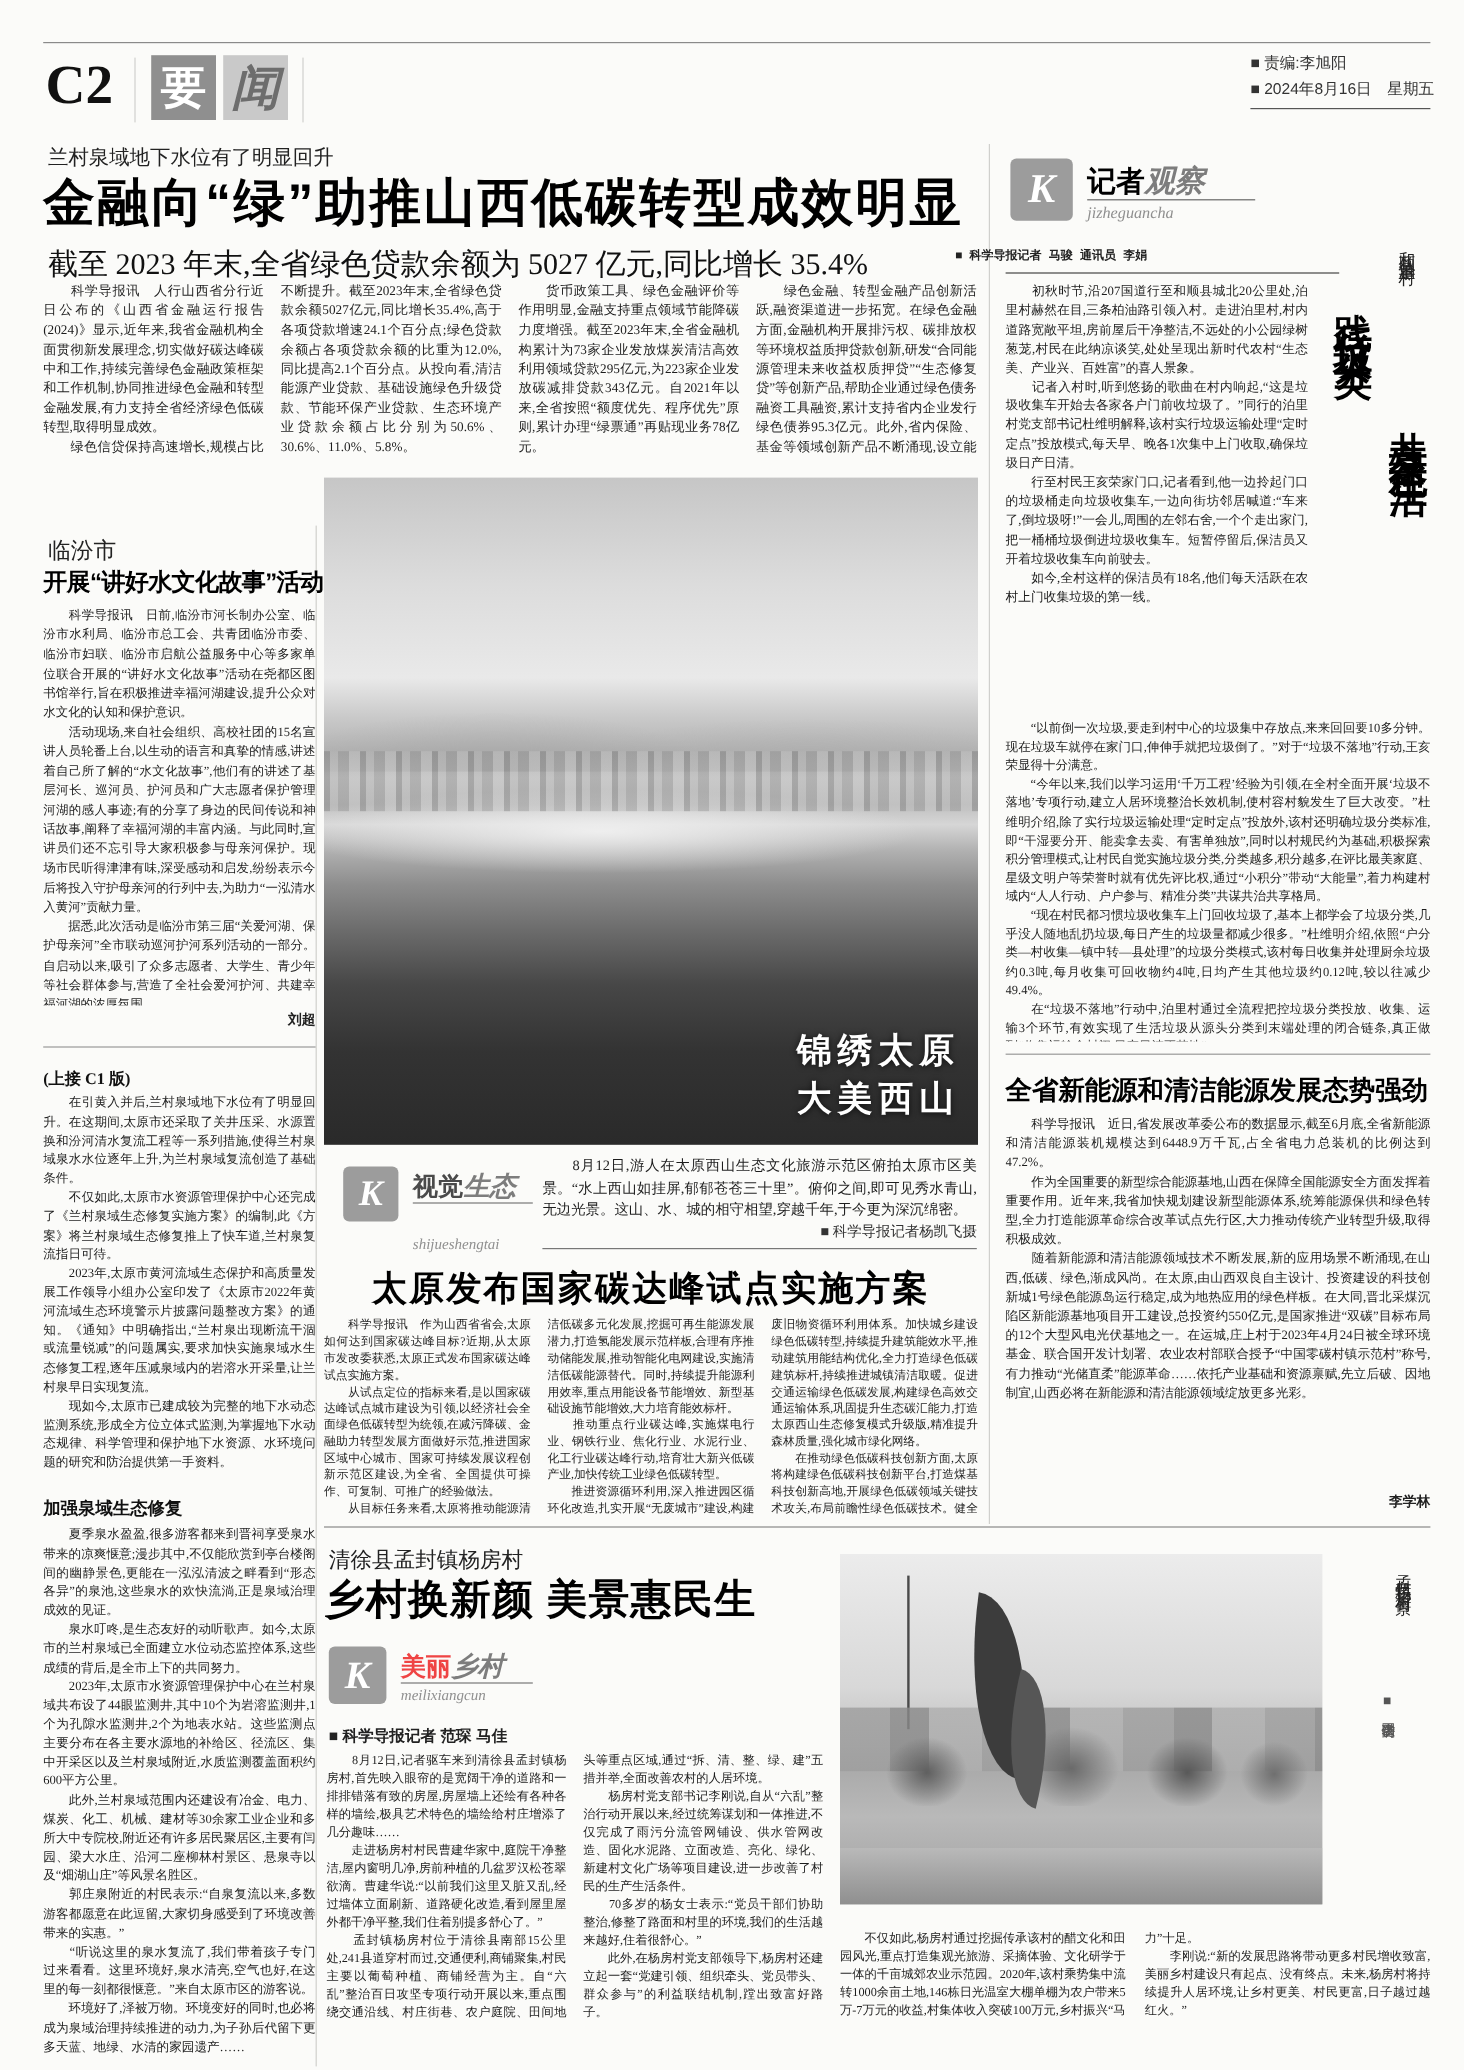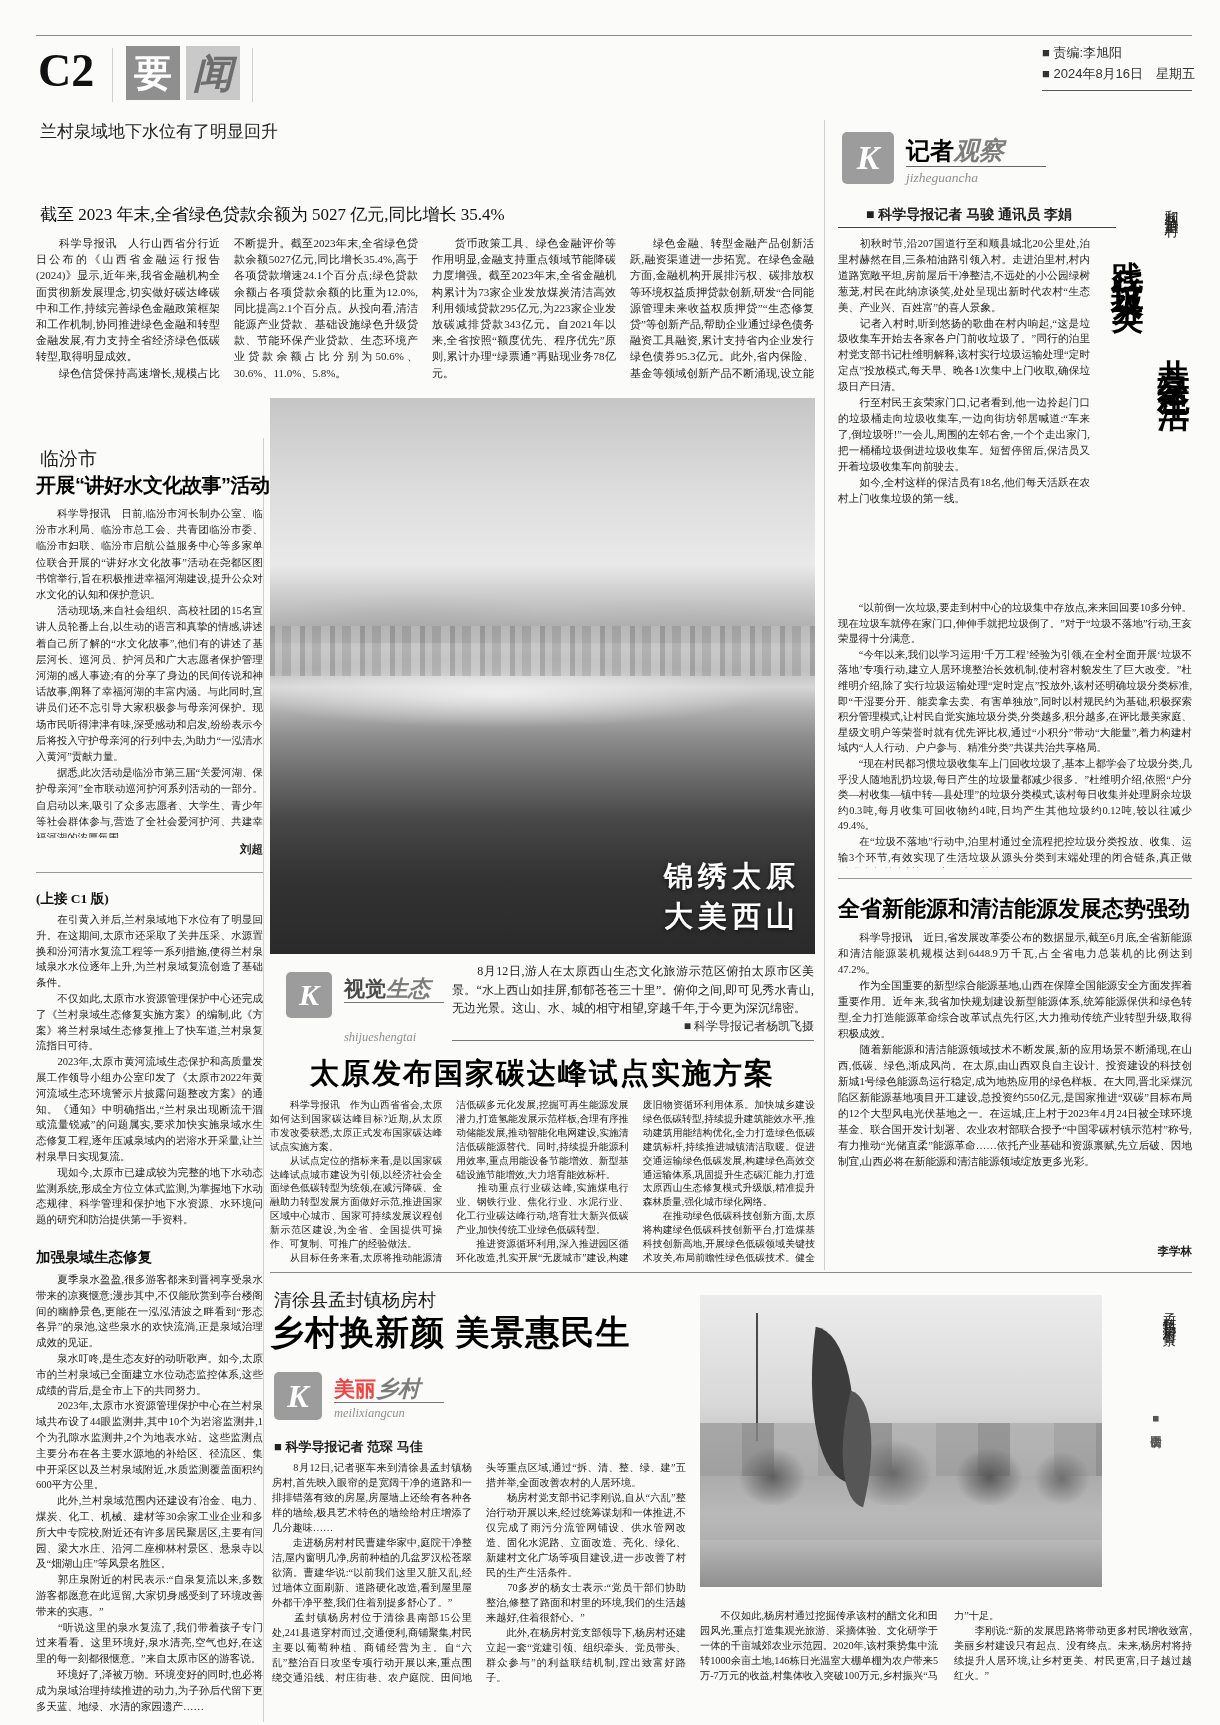--- a/index.html
+++ b/index.html
@@ -57,21 +57,22 @@
   <div class="abs" style="left:126px;top:46px;width:54px;height:54px;background:#8f8f8f;color:#fff;display:flex;align-items:center;justify-content:center;font-size:38px;font-weight:bold;">要</div>
   <div class="abs" style="left:186px;top:46px;width:54px;height:54px;background:#c9c9c9;color:#6d6d6d;display:flex;align-items:center;justify-content:center;font-size:40px;font-weight:bold;font-style:italic;">闻</div>
   <div class="abs vrule" style="left:252px;top:48px;height:54px;"></div>
   <div class="abs" style="left:1042px;top:42px;font-size:13px;font-family:'Liberation Sans',sans-serif;color:#333;line-height:21px;">
     <div>■ 责编:李旭阳</div>
     <div>■ 2024年8月16日　星期五</div>
   </div>
   <div class="abs rule" style="left:1042px;top:90px;width:150px;background:#555;"></div>
 
   <div class="abs" style="left:40px;top:120px;font-size:17px;font-family:'Liberation Sans',sans-serif;color:#222;">兰村泉域地下水位有了明显回升</div>
-  <div class="abs" style="left:40px;top:203px;font-size:17px;color:#111;">截至 2023 年末,全省绿色贷款余额为 5027 亿元,同比增长 35.4%</div>
+  <div class="abs hl" style="left:36px;top:140px;font-size:43px;letter-spacing:2px;white-space:nowrap;">金融向“绿”助推山西低碳转型成效明显</div>
+  <div class="abs" style="left:40px;top:203px;font-size:25px;color:#111;">截至 2023 年末,全省绿色贷款余额为 5027 亿元,同比增长 35.4%</div>
   <div class="abs body-text" style="left:36px;top:235px;width:778px;height:162px;column-count:4;column-gap:14px;font-size:11px;line-height:16.2px;">　　科学导报讯　人行山西省分行近日公布的《山西省金融运行报告(2024)》显示,近年来,我省金融机构全面贯彻新发展理念,切实做好碳达峰碳中和工作,持续完善绿色金融政策框架和工作机制,协同推进绿色金融和转型金融发展,有力支持全省经济绿色低碳转型,取得明显成效。
 　　绿色信贷保持高速增长,规模占比不断提升。截至2023年末,全省绿色贷款余额5027亿元,同比增长35.4%,高于各项贷款增速24.1个百分点;绿色贷款余额占各项贷款余额的比重为12.0%,同比提高2.1个百分点。从投向看,清洁能源产业贷款、基础设施绿色升级贷款、节能环保产业贷款、生态环境产业贷款余额占比分别为50.6%、30.6%、11.0%、5.8%。
 　　货币政策工具、绿色金融评价等作用明显,金融支持重点领域节能降碳力度增强。截至2023年末,全省金融机构累计为73家企业发放煤炭清洁高效利用领域贷款295亿元,为223家企业发放碳减排贷款343亿元。自2021年以来,全省按照“额度优先、程序优先”原则,累计办理“绿票通”再贴现业务78亿元。
 　　绿色金融、转型金融产品创新活跃,融资渠道进一步拓宽。在绿色金融方面,金融机构开展排污权、碳排放权等环境权益质押贷款创新,研发“合同能源管理未来收益权质押贷”“生态修复贷”等创新产品,帮助企业通过绿色债务融资工具融资,累计支持省内企业发行绿色债券95.3亿元。此外,省内保险、基金等领域创新产品不断涌现,设立能源转型发展基金50亿元、煤炭清洁利用投资基金100亿元,创新研发风电光伏发电和新材料应用等专属险种。在转型金融方面,产品创新主要集中在可持续发展挂钩类贷款、债券等。截至2023年末,推动落地可持续发展挂钩贷款36亿元,公正转型贷款1亿元;省内企业发行低碳转型挂钩债券5亿元,可持续发展挂钩债权融资计划15亿元。　马永亮</div>
 
   <div class="abs vrule" style="left:263px;top:438px;height:1284px;"></div>
   <div class="abs vrule" style="left:824px;top:120px;height:1150px;"></div>
 
   <div class="abs" style="left:40px;top:446px;font-size:19px;font-family:'Liberation Sans',sans-serif;color:#222;">临汾市</div>
   <div class="abs hl" style="left:36px;top:472px;font-size:20px;letter-spacing:-0.5px;white-space:nowrap;">开展“讲好水文化故事”活动</div>
@@ -95,21 +96,21 @@
 　　郭庄泉附近的村民表示:“自泉复流以来,多数游客都愿意在此逗留,大家切身感受到了环境改善带来的实惠。”
 　　“听说这里的泉水复流了,我们带着孩子专门过来看看。这里环境好,泉水清亮,空气也好,在这里的每一刻都很惬意。”来自太原市区的游客说。
 　　环境好了,泽被万物。环境变好的同时,也必将成为泉域治理持续推进的动力,为子孙后代留下更多天蓝、地绿、水清的家园遗产……</div>
 
   <div class="abs ksq" style="left:842px;top:132px;width:52px;height:52px;font-size:34px;">K</div>
   <div class="abs" style="left:906px;top:134px;font-size:24px;white-space:nowrap;">
     <span class="hl" style="font-size:24px;">记者</span><span class="logo-sub" style="font-size:25px;font-weight:bold;">观察</span>
   </div>
   <div class="abs rule" style="left:906px;top:166px;width:140px;background:#666;"></div>
   <div class="abs pinyin" style="left:906px;top:170px;font-size:13.5px;">jizheguancha</div>
-  <div class="abs" style="left:866px;top:206px;font-size:14px;font-weight:bold;font-family:Liberation Sans, sans-serif;color:#222;">■ 科学导报记者 马骏 通讯员 李娟</div>
+  <div class="abs" style="left:796px;top:206px;font-size:10px;font-weight:bold;font-family:Liberation Mono, monospace;color:#222;">■ 科学导报记者 马骏 通讯员 李娟</div>
   <div class="abs rule" style="left:838px;top:227px;width:278px;background:#444;"></div>
   <div class="abs body-text" style="left:838px;top:236px;width:252px;height:356px;font-size:10.6px;line-height:15.9px;">　　初秋时节,沿207国道行至和顺县城北20公里处,泊里村赫然在目,三条柏油路引领入村。走进泊里村,村内道路宽敞平坦,房前屋后干净整洁,不远处的小公园绿树葱茏,村民在此纳凉谈笑,处处呈现出新时代农村“生态美、产业兴、百姓富”的喜人景象。
 　　记者入村时,听到悠扬的歌曲在村内响起,“这是垃圾收集车开始去各家各户门前收垃圾了。”同行的泊里村党支部书记杜维明解释,该村实行垃圾运输处理“定时定点”投放模式,每天早、晚各1次集中上门收取,确保垃圾日产日清。
 　　行至村民王亥荣家门口,记者看到,他一边拎起门口的垃圾桶走向垃圾收集车,一边向街坊邻居喊道:“车来了,倒垃圾呀!”一会儿,周围的左邻右舍,一个个走出家门,把一桶桶垃圾倒进垃圾收集车。短暂停留后,保洁员又开着垃圾收集车向前驶去。
 　　如今,全村这样的保洁员有18名,他们每天活跃在农村上门收集垃圾的第一线。</div>
   <div class="abs vertical" style="left:1162px;top:198px;height:124px;font-size:14px;letter-spacing:3px;color:#222;">和顺县泊里村</div>
   <div class="abs vertical hl" style="left:1106px;top:236px;height:356px;font-size:32px;letter-spacing:8px;">践行垃圾分类</div>
   <div class="abs vertical hl" style="left:1152px;top:334px;height:258px;font-size:32px;letter-spacing:8px;">共享绿色生活</div>
   <div class="abs body-text" style="left:838px;top:600px;width:354px;height:268px;font-size:10.4px;line-height:15.6px;">　　“以前倒一次垃圾,要走到村中心的垃圾集中存放点,来来回回要10多分钟。现在垃圾车就停在家门口,伸伸手就把垃圾倒了。”对于“垃圾不落地”行动,王亥荣显得十分满意。
 　　“今年以来,我们以学习运用‘千万工程’经验为引领,在全村全面开展‘垃圾不落地’专项行动,建立人居环境整治长效机制,使村容村貌发生了巨大改变。”杜维明介绍,除了实行垃圾运输处理“定时定点”投放外,该村还明确垃圾分类标准,即“干湿要分开、能卖拿去卖、有害单独放”,同时以村规民约为基础,积极探索积分管理模式,让村民自觉实施垃圾分类,分类越多,积分越多,在评比最美家庭、星级文明户等荣誉时就有优先评比权,通过“小积分”带动“大能量”,着力构建村域内“人人行动、户户参与、精准分类”共谋共治共享格局。

